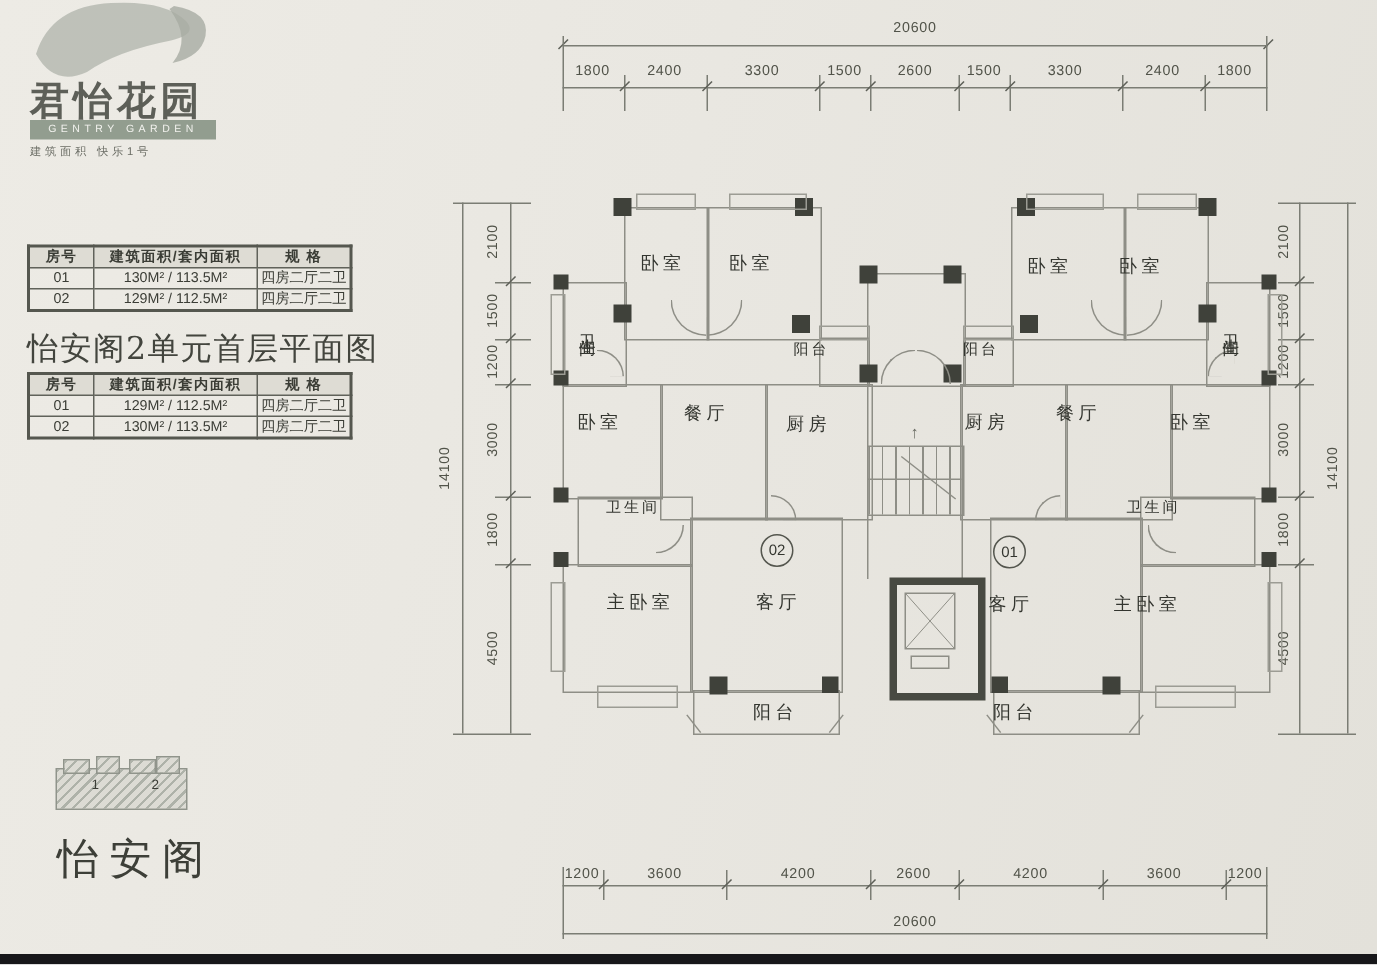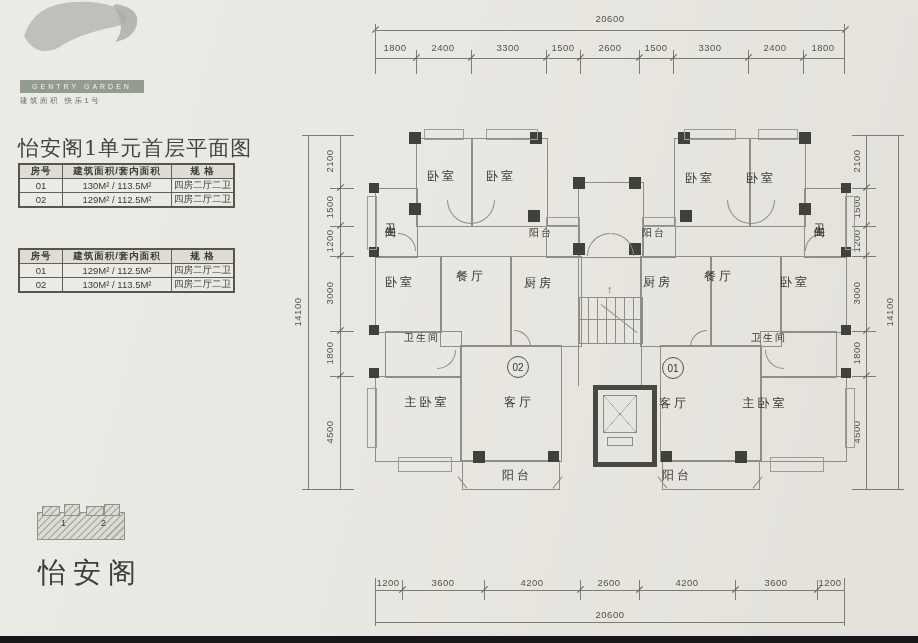--- a/index.html
+++ b/index.html
@@ -44,44 +44,45 @@
 </style>
 </head>
 <body>
 
 <div id="page">
 
   <svg class="abs" style="left:18px;top:-4px" width="130" height="60" viewBox="0 0 130 60">
     <path d="M6 40 Q16 8 56 6 Q92 4 106 18 Q114 27 96 31 Q60 38 40 52 Q18 62 6 40 Z" fill="#b6bab1" opacity="0.85"></path>
     <path d="M98 8 Q122 12 119 28 Q116 42 97 46 Q110 30 95 10 Z" fill="#a7aba2" opacity="0.8"></path>
   </svg>
+  <div class="brandcn">君怡花园</div>
   <div class="brandbar">GENTRY GARDEN</div>
   <div class="tagline">建筑面积 快乐1号</div>
 
-  <div class="sect" style="top:134px">怡安阁1单元首层平面图</div>
   <table class="spec" style="top:163px">
     <tbody>
         <tr>
       <th style="width:38px">房号</th>
       <th style="width:104px">建筑面积/套内面积</th>
       <th style="width:56px">规  格</th>
     </tr>
     <tr>
       <td>01</td>
       <td>130M² / 113.5M²</td>
       <td>四房二厅二卫</td>
     </tr>
     <tr>
       <td>02</td>
       <td>129M² / 112.5M²</td>
       <td>四房二厅二卫</td>
     </tr>
   </tbody>
     </table>
 
+  <div class="sect" style="top:218px">怡安阁2单元首层平面图</div>
   <table class="spec" style="top:248px">
     <tbody>
         <tr>
       <th style="width:38px">房号</th>
       <th style="width:104px">建筑面积/套内面积</th>
       <th style="width:56px">规  格</th>
     </tr>
     <tr>
       <td>01</td>
       <td>129M² / 112.5M²</td>

